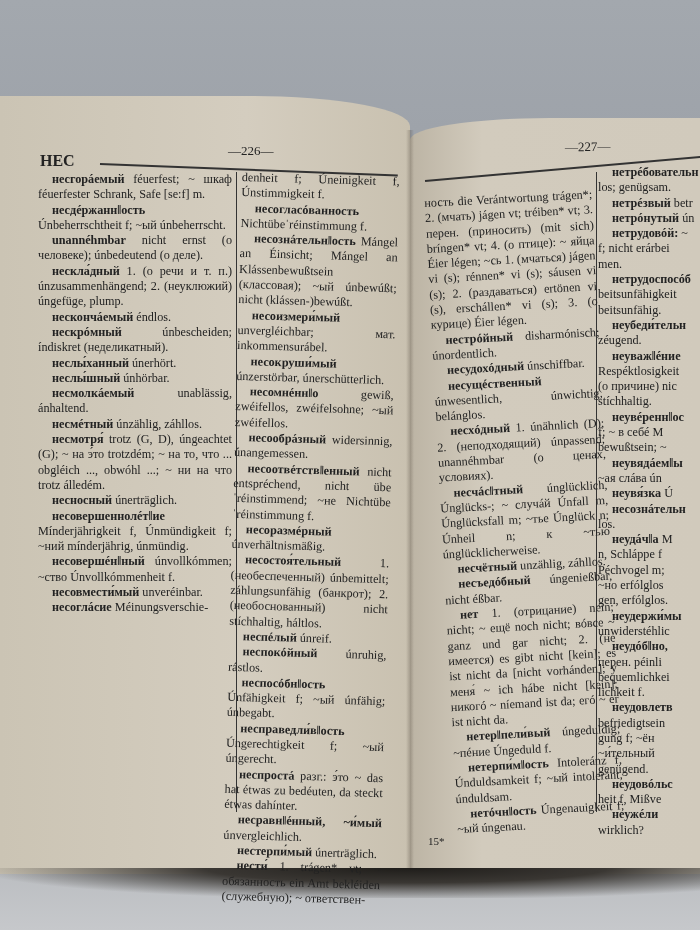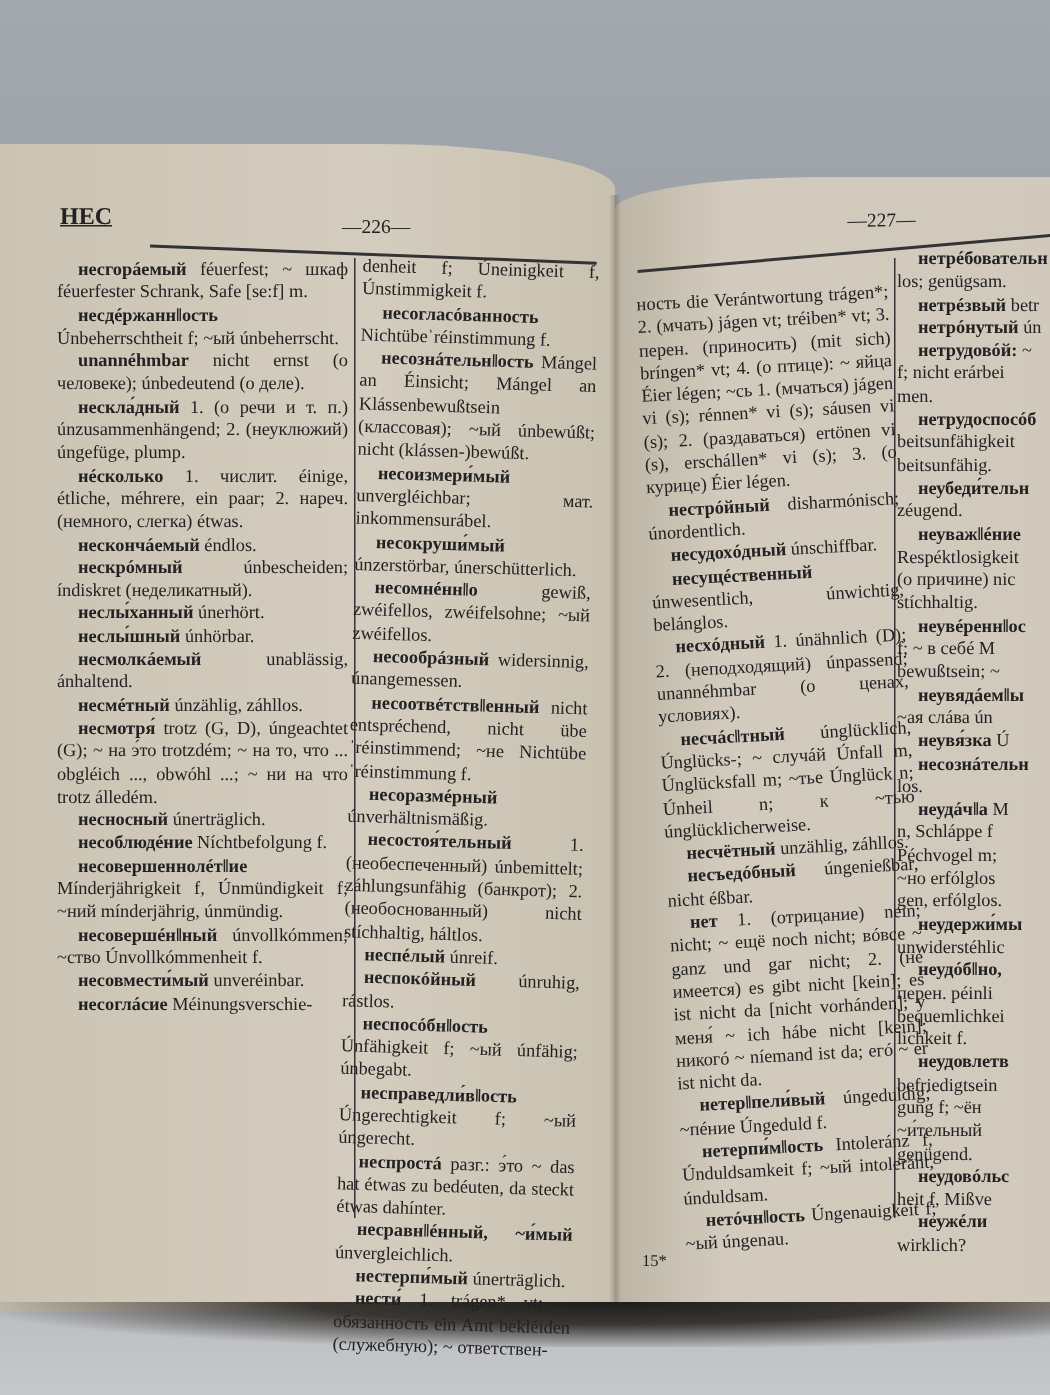--- a/index.html
+++ b/index.html
@@ -10,21 +10,21 @@
   #left-page{left:0;top:96px;width:410px;height:778px;
     border-top-right-radius:160px 30px;
     background:linear-gradient(90deg,#cbc4b4 0%,#d4cdbf 60%,#c9c1b0 100%);}
   #right-page{left:410px;top:118px;width:290px;height:756px;
     border-top-left-radius:140px 22px;
     background:linear-gradient(90deg,#bcb4a4 0%,#d2cbbd 25%,#d1cabc 100%);}
   .shadow{position:absolute;left:0;top:868px;width:700px;height:30px;
     background:radial-gradient(ellipse at 58% 0%,#1f1d1a 0%,#3a3733 35%,rgba(90,90,90,0) 75%);}
   .gutter{position:absolute;left:406px;top:130px;width:8px;height:740px;
     background:linear-gradient(90deg,rgba(0,0,0,0) 0%,rgba(60,50,40,.25) 50%,rgba(0,0,0,0) 100%);}
-  .hdr-word{position:absolute;left:40px;top:136px;font-weight:bold;font-size:16px;text-decoration:underline;}
+  .hdr-word{position:absolute;left:40px;top:152px;font-weight:bold;font-size:16px;}
   .pgnum{position:absolute;font-size:13px;}
   .rule{position:absolute;height:1.5px;background:#333;}
   .col{position:absolute;font-size:12.2px;line-height:15.3px;text-align:justify;}
   .col p{margin:0;text-indent:14px;}
   .col p.cont{text-indent:0;}
   .hw{font-weight:bold;font-family:"Liberation Serif",serif;}
   .vline{position:absolute;width:1.2px;background:#333;}
   .foot{position:absolute;font-size:11px;margin-top:45px;}
 </style>
 </head>
@@ -43,30 +43,28 @@
 <div class="rule" style="left:425px;top:180px;width:280px;transform:rotate(-5deg);transform-origin:left;"></div>
 
 <div class="vline" style="left:236px;top:172px;height:640px;"></div>
 <div class="vline" style="left:596px;top:172px;height:640px;"></div>
 
 <div class="col" id="lc1" style="left:38px;top:172px;width:194px;">
     <p><span class="hw">несгорáемый</span><span> féuerfest; ~ шкаф féuerfester Schrank, Safe [se:f] m.</span></p>
     <p><span class="hw">несдéржанн‖ость</span><span> Únbeherrschtheit f; ~ый únbeherrscht.</span></p>
     <p><span class="hw">unannéhmbar</span><span> nicht ernst (о человеке); únbedeutend (о деле).</span></p>
     <p><span class="hw">нескла́дный</span><span> 1. (о речи и т. п.) únzusammenhängend; 2. (неуклюжий) úngefüge, plump.</span></p>
-    <p><span class="hw">нéсколько</span><span> 1. числит. éinige, étliche, méhrere, ein paar; 2. нареч. (немного, слегка) étwas.</span></p>
     <p><span class="hw">нескончáемый</span><span> éndlos.</span></p>
     <p><span class="hw">нескрóмный</span><span> únbescheiden; índiskret (неделикатный).</span></p>
     <p><span class="hw">неслы́ханный</span><span> únerhört.</span></p>
     <p><span class="hw">неслы́шный</span><span> únhörbar.</span></p>
     <p><span class="hw">несмолкáемый</span><span> unablässig, ánhaltend.</span></p>
     <p><span class="hw">несмéтный</span><span> únzählig, záhllos.</span></p>
     <p><span class="hw">несмотря́</span><span> trotz (G, D), úngeachtet (G); ~ на э́то trotzdém; ~ на то, что ... obgléich ..., obwóhl ...; ~ ни на что trotz álledém.</span></p>
     <p><span class="hw">несносный</span><span> únerträglich.</span></p>
-    <p><span class="hw">несоблюдéние</span><span> Níchtbefolgung f.</span></p>
     <p><span class="hw">несовершеннолéт‖ие</span><span> Mínderjährigkeit f, Únmündigkeit f; ~ний mínderjährig, únmündig.</span></p>
     <p><span class="hw">несовершéн‖ный</span><span> únvollkómmen; ~ство Únvollkómmenheit f.</span></p>
     <p><span class="hw">несовмести́мый</span><span> unveréinbar.</span></p>
     <p><span class="hw">несоглáсие</span><span> Méinungsverschie-</span></p>
   </div>
 
 <div class="col" id="lc2" style="left:242px;top:170px;width:158px;transform:rotate(1.6deg);transform-origin:left top;">
     <p class="cont">denheit f; Úneinigkeit f, Únstimmigkeit f.</p>
     <p><span class="hw">несогласóванность</span><span> Nichtübeˈréinstimmung f.</span></p>
     <p><span class="hw">несознáтельн‖ость</span><span> Mángel an Éinsicht; Mángel an Klássenbewußtsein (классовая); ~ый únbewúßt; nicht (klássen-)bewúßt.</span></p>

